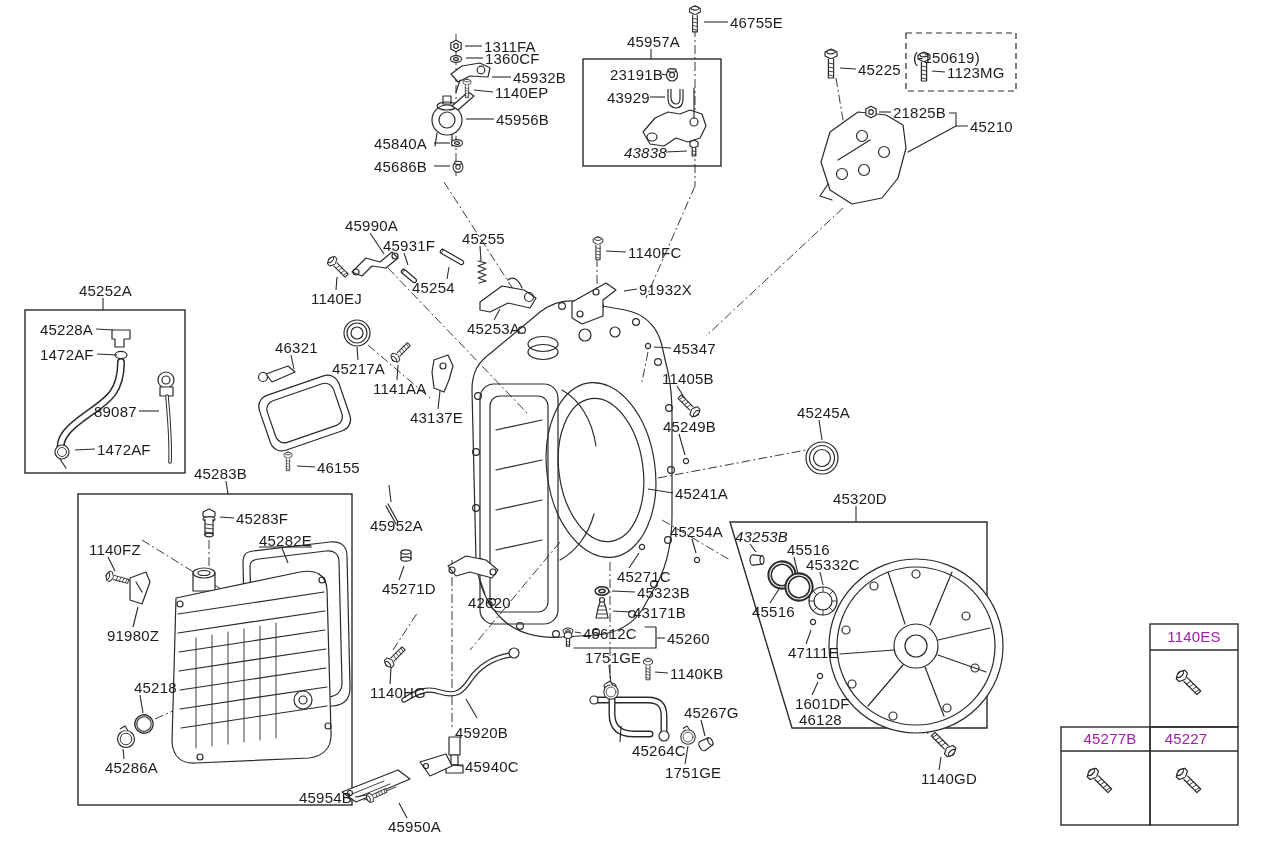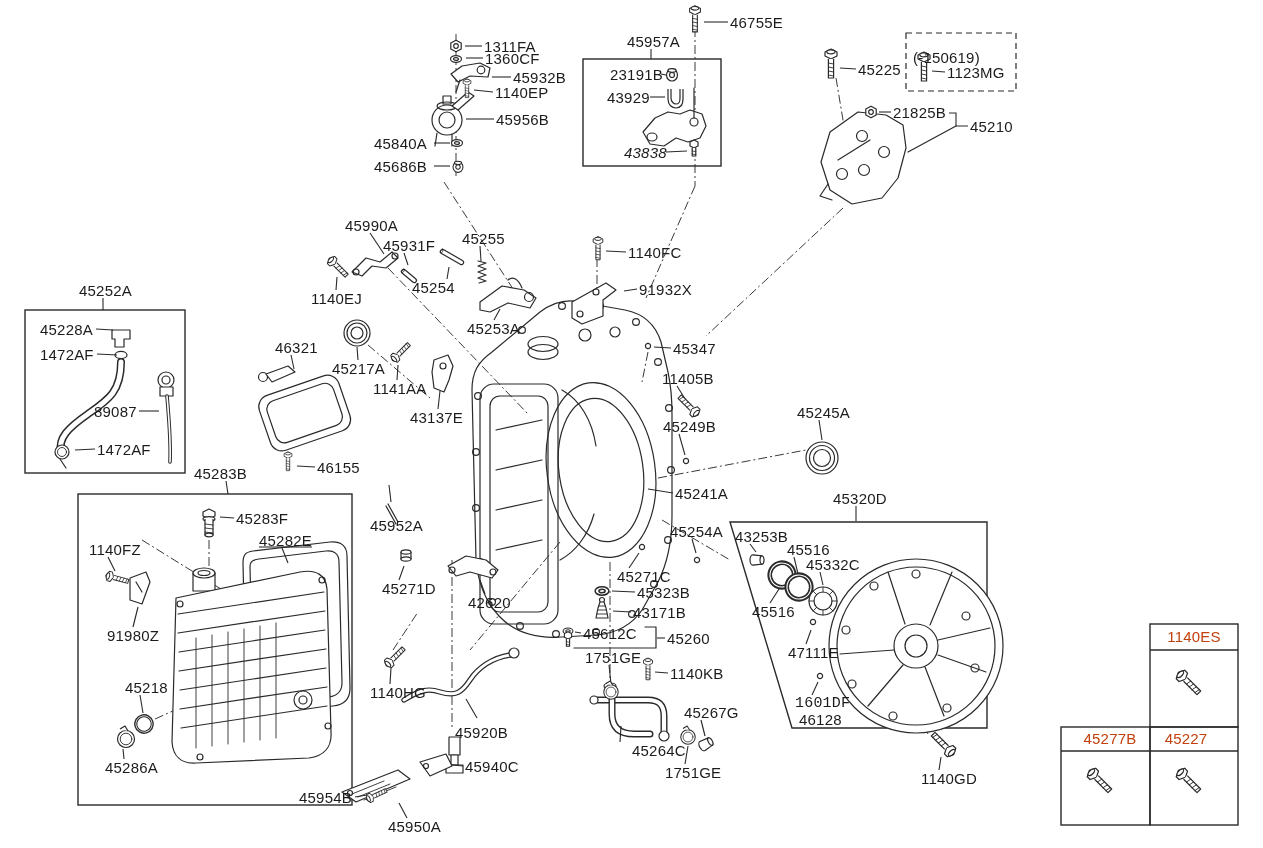--- a/index.html
+++ b/index.html
@@ -1,21 +1,21 @@
 <!DOCTYPE html>
 <html><head>
 <meta charset="utf-8">
 <style>
   html,body{margin:0;padding:0;background:#fff;}
   .stage{position:relative;width:1263px;height:848px;background:#ffffff;overflow:hidden;
          font-family:"Liberation Sans","DejaVu Sans",sans-serif;}
   .stage svg{position:absolute;left:0;top:0;}
   .callout{position:absolute;transform:translateY(-50%);font-size:15px;color:#1c1c1c;
            white-space:nowrap;letter-spacing:.2px;line-height:1;}
-  .legend-label{position:absolute;font-size:15px;color:#c2410c;text-align:center;letter-spacing:.2px;}
+  .legend-label{position:absolute;font-size:15px;color:#a21caf;text-align:center;letter-spacing:.2px;}
   .art{stroke:#2a2a2a;fill:none;stroke-width:1.2;stroke-linejoin:round;stroke-linecap:round;}
   .artf{stroke:#2a2a2a;fill:#ffffff;stroke-width:1.2;stroke-linejoin:round;}
   .dashdot{stroke:#3a3a3a;fill:none;stroke-width:1;stroke-dasharray:9 3 2 3;}
   .boxline{stroke:#2a2a2a;fill:none;stroke-width:1.4;}
   .boxdash{stroke:#2a2a2a;fill:none;stroke-width:1.2;stroke-dasharray:6 4;}
   .thick{stroke:#2a2a2a;fill:none;stroke-linecap:round;}
   .thickw{stroke:#ffffff;fill:none;stroke-linecap:round;}
 </style>
 </head>
 <body>
@@ -494,34 +494,34 @@
       <div class="callout" style="left: 410px; top: 417px;">43137E</div>
       <div class="callout" style="left: 317px; top: 467px;">46155</div>
       <div class="callout" style="left: 370px; top: 477px; margin-top: 48px;">45952A</div>
       <div class="callout" style="left: 673px; top: 348px;">45347</div>
       <div class="callout" style="left: 662px; top: 378px;">11405B</div>
       <div class="callout" style="left: 663px; top: 426px;">45249B</div>
       <div class="callout" style="left: 797px; top: 412px;">45245A</div>
       <div class="callout" style="left: 675px; top: 493px;">45241A</div>
       <div class="callout" style="left: 670px; top: 531px;">45254A</div>
       <div class="callout" style="left: 833px; top: 498px;">45320D</div>
-      <div class="callout" style="left: 735px; top: 536px;">43253B</div>
+      <div class="callout" style="left: 735px; top: 536px; font-style: italic;">43253B</div>
       <div class="callout" style="left: 787px; top: 549px;">45516</div>
       <div class="callout" style="left: 806px; top: 564px;">45332C</div>
       <div class="callout" style="left: 752px; top: 611px;">45516</div>
       <div class="callout" style="left: 788px; top: 652px;">47111E</div>
-      <div class="callout" style="left: 795px; top: 703px; font-family: Liberation Mono, monospace;">1601DF</div>
+      <div class="callout" style="left: 795px; top: 703px;">1601DF</div>
       <div class="callout" style="left: 799px; top: 719px;">46128</div>
       <div class="callout" style="left: 921px; top: 778px;">1140GD</div>
       <div class="callout" style="left: 194px; top: 473px;">45283B</div>
       <div class="callout" style="left: 236px; top: 518px;">45283F</div>
       <div class="callout" style="left: 259px; top: 540px; text-decoration: underline;">45282E</div>
       <div class="callout" style="left: 89px; top: 549px;">1140FZ</div>
       <div class="callout" style="left: 107px; top: 635px;">91980Z</div>
-      <div class="callout" style="left: 125px; top: 687px; text-align: center;">45218</div>
+      <div class="callout" style="left: 134px; top: 687px; text-align: center;">45218</div>
       <div class="callout" style="left: 105px; top: 767px;">45286A</div>
       <div class="callout" style="left: 382px; top: 588px;">45271D</div>
       <div class="callout" style="left: 468px; top: 602px;">42620</div>
       <div class="callout" style="left: 617px; top: 576px;">45271C</div>
       <div class="callout" style="left: 637px; top: 592px;">45323B</div>
       <div class="callout" style="left: 633px; top: 612px;">43171B</div>
       <div class="callout" style="left: 583px; top: 633px;">45612C</div>
       <div class="callout" style="left: 667px; top: 638px;">45260</div>
       <div class="callout" style="left: 585px; top: 657px;">1751GE</div>
       <div class="callout" style="left: 670px; top: 673px;">1140KB</div>

